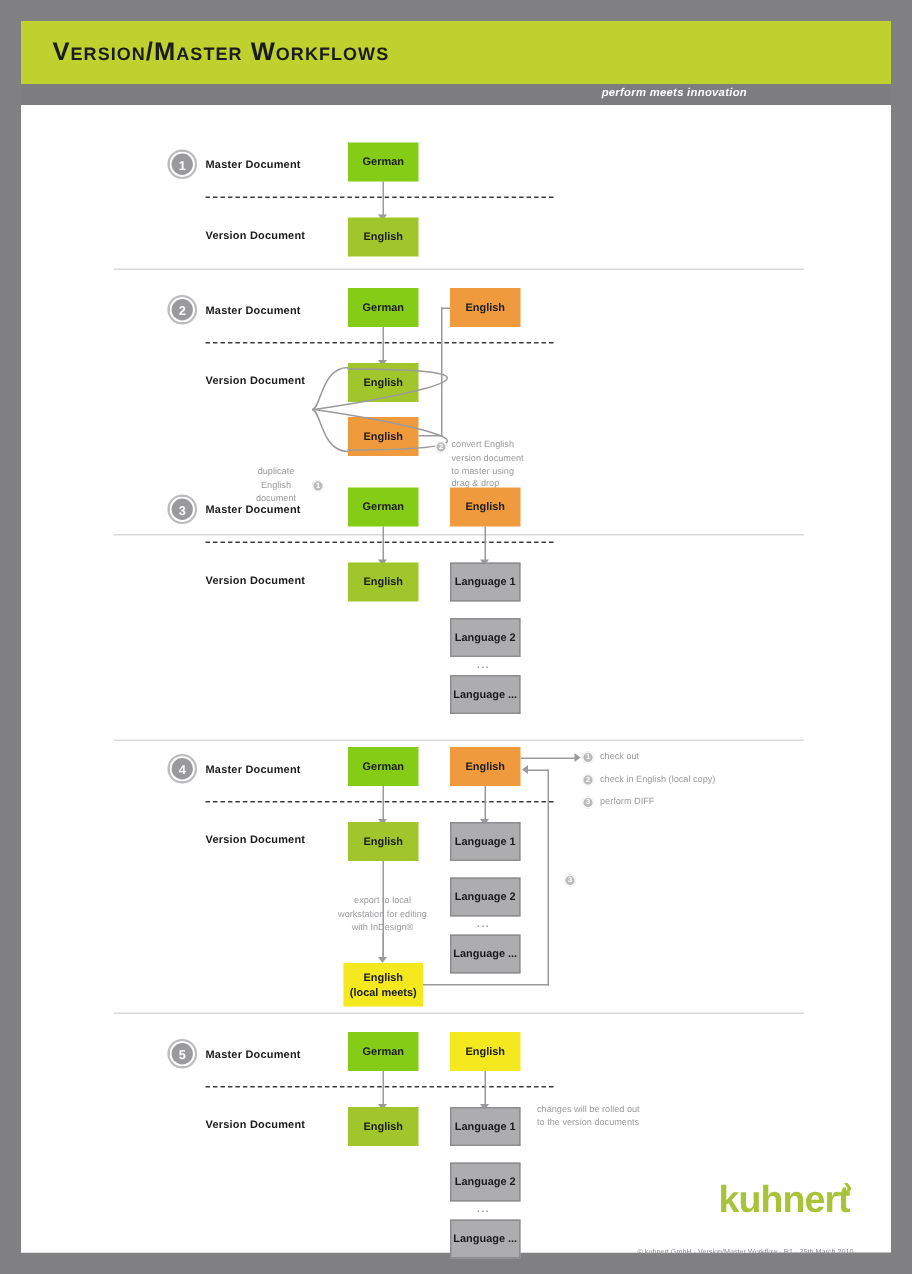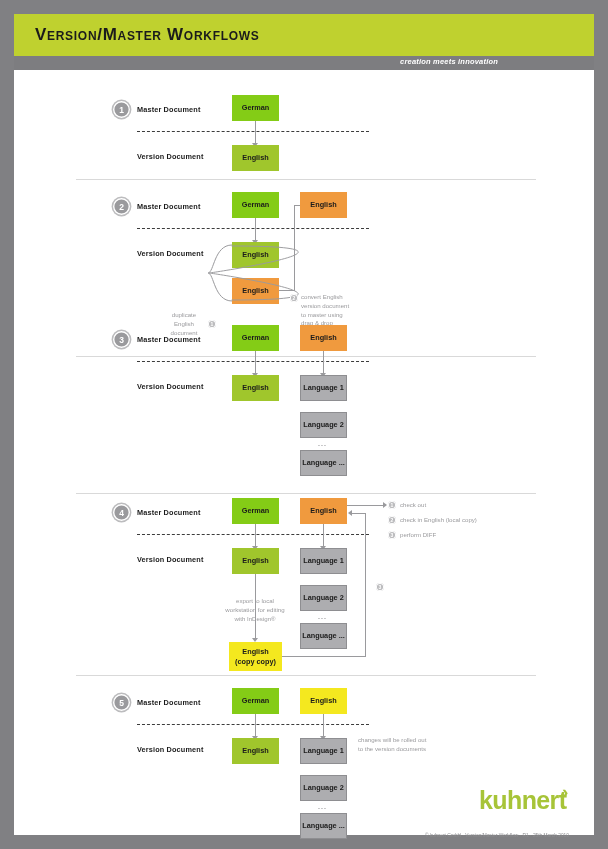--- a/index.html
+++ b/index.html
@@ -117,21 +117,21 @@
   }
 </style>
 </head>
 <body>
 
 <div class="page">
 
   <div class="header-band"></div>
   <div class="header-title">Version/Master Workflows</div>
   <div class="tagline-band"></div>
-  <div class="tagline">creation meets innovation</div>
+  <div class="tagline">perform meets innovation</div>
 
   <div class="canvas">
 
     <div class="step-badge" style="left:99px;top:31px;">1</div>
     <div class="row-label" style="left:123px;top:35px;">Master Document</div>
     <div class="row-label" style="left:123px;top:82px;">Version Document</div>
     <div class="dashed" style="left:123px;top:61px;width:232px;"></div>
 
     <div class="box blue" style="left:218px;top:25px;width:47px;height:26px;">German</div>
     <div class="conn v" style="left:241px;top:51px;height:24px;"></div>
@@ -221,21 +221,21 @@
     <div class="conn v" style="left:241px;top:504px;height:64px;"></div>
     <div class="note center" style="left:197px;top:527px;width:88px;">
       <div>export to local</div>
       <div>workstation for editing</div>
       <div>with InDesign®</div>
     </div>
     <div class="conn v" style="left:241px;top:552px;height:18px;"></div>
     <div class="arrow-down" style="left:238px;top:568px;"></div>
     <div class="box yellow" style="left:215px;top:572px;width:53px;height:29px;flex-direction:column;">
       <span>English</span>
-      <span>(copy copy)</span>
+      <span>(local meets)</span>
     </div>
 
     <div class="conn h" style="left:268px;top:586px;width:84px;"></div>
     <div class="conn v" style="left:351px;top:443px;height:144px;"></div>
     <div class="conn h" style="left:338px;top:443px;width:14px;"></div>
     <div class="arrow-left" style="left:334px;top:440px;"></div>
 
     <div class="conn h" style="left:333px;top:435px;width:37px;"></div>
     <div class="arrow-right" style="left:369px;top:432px;"></div>
 

